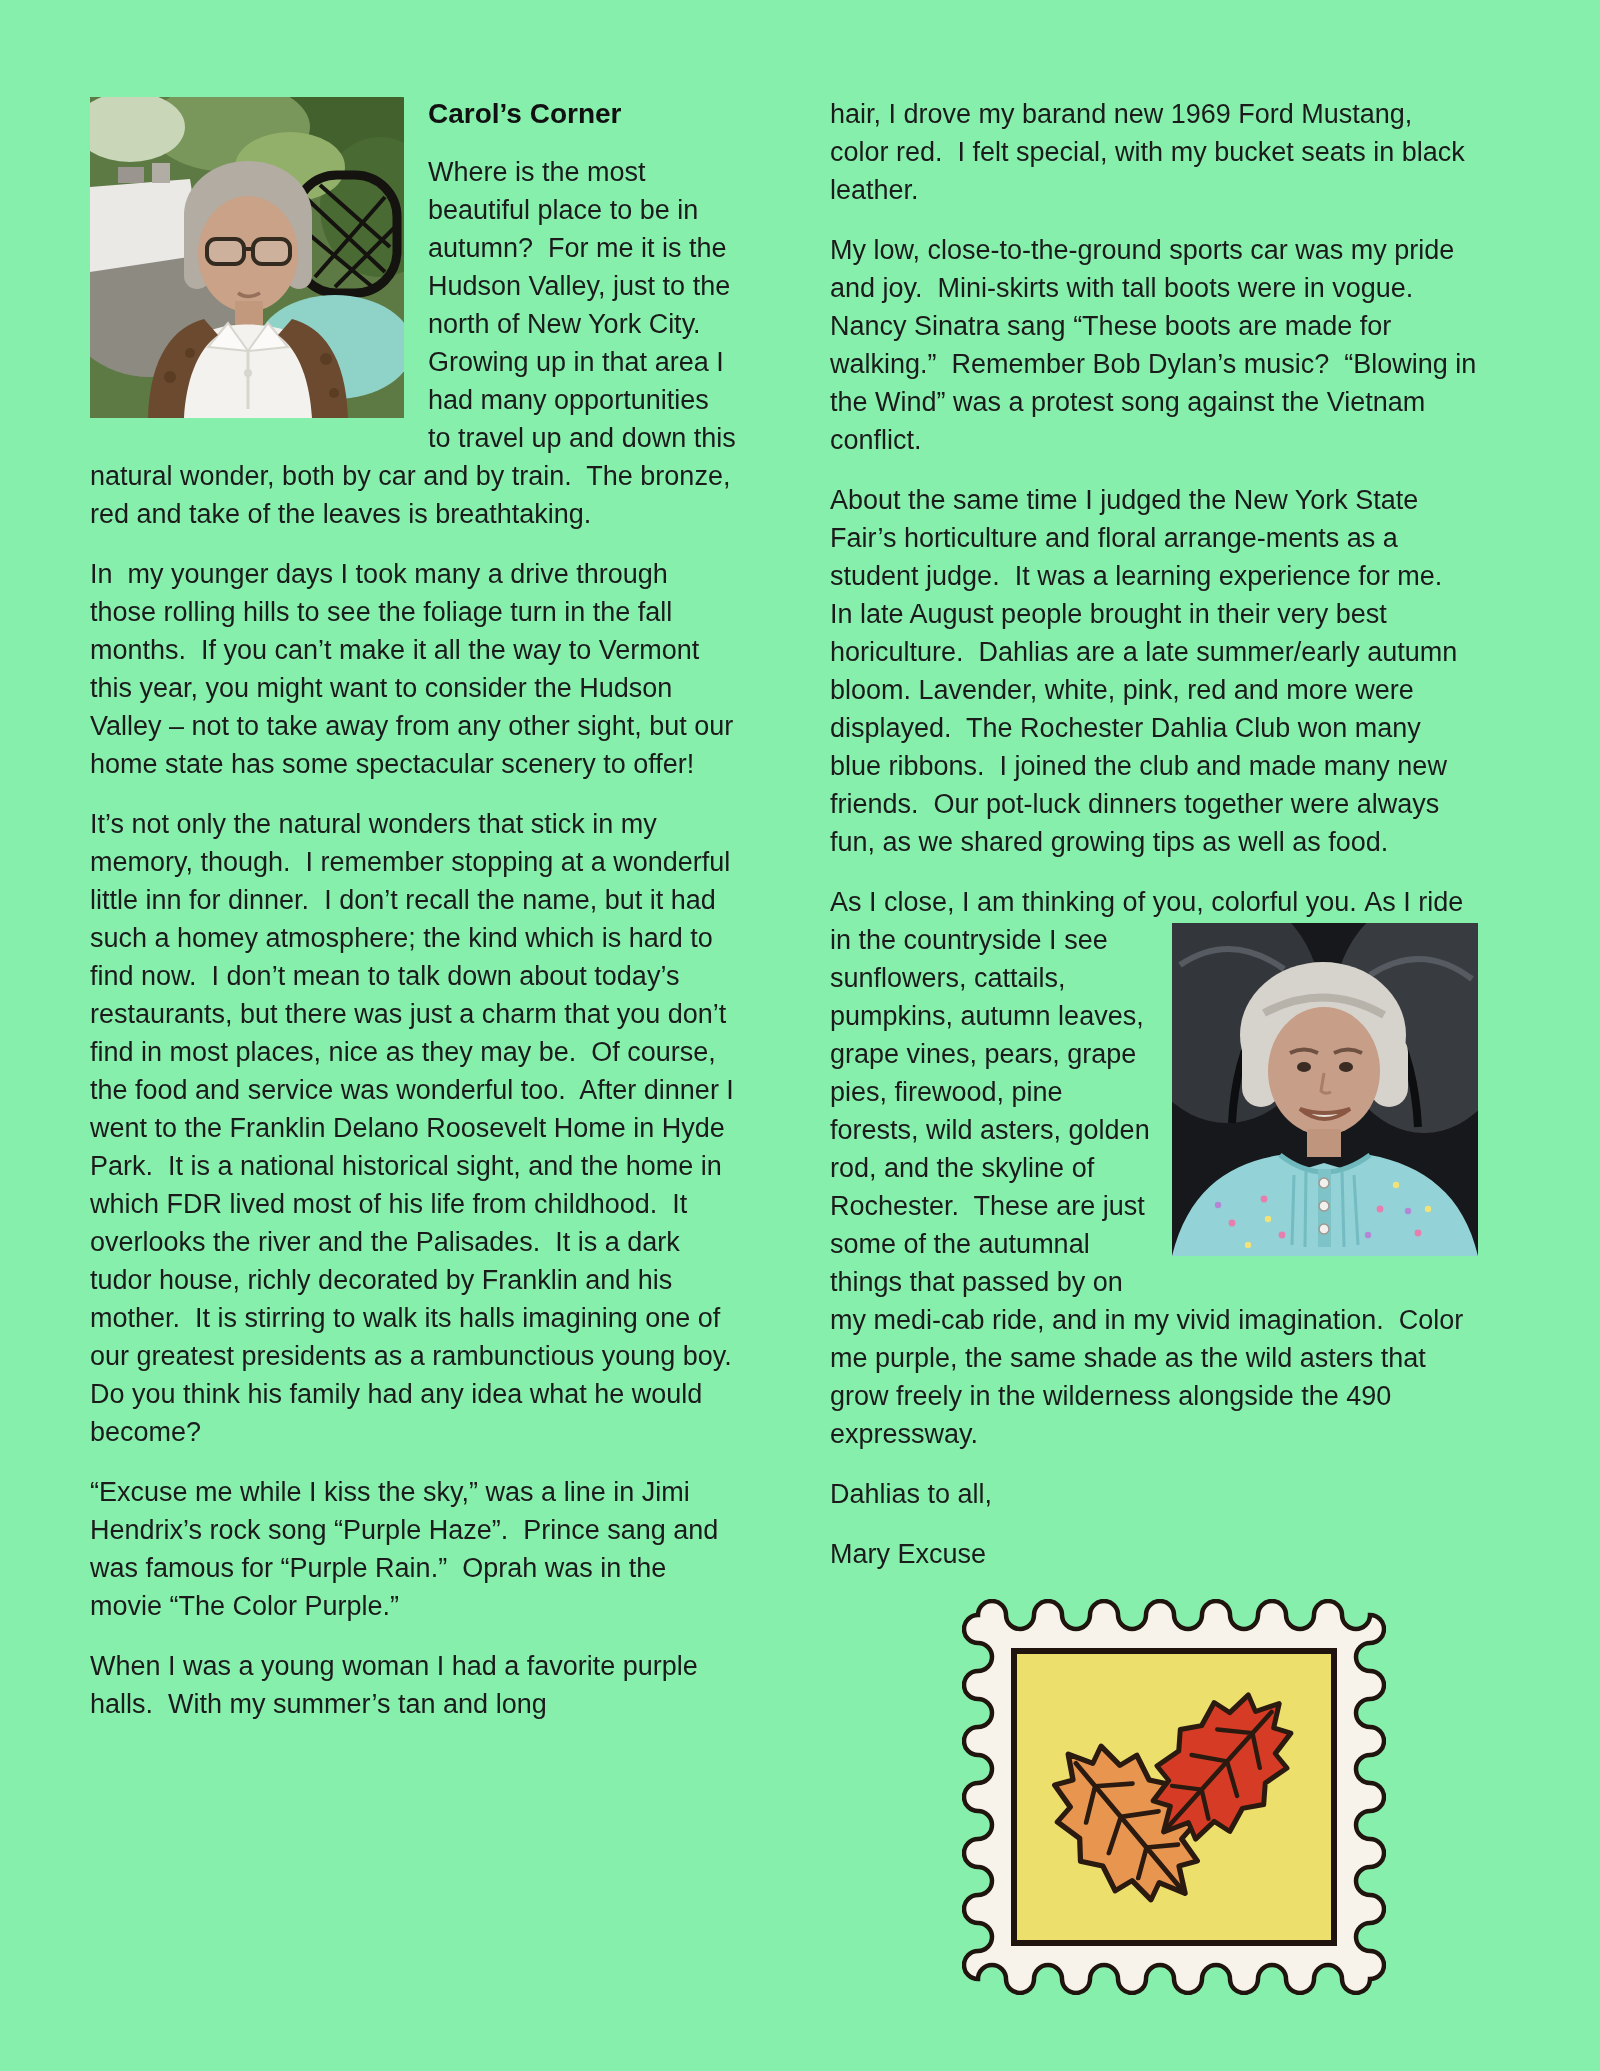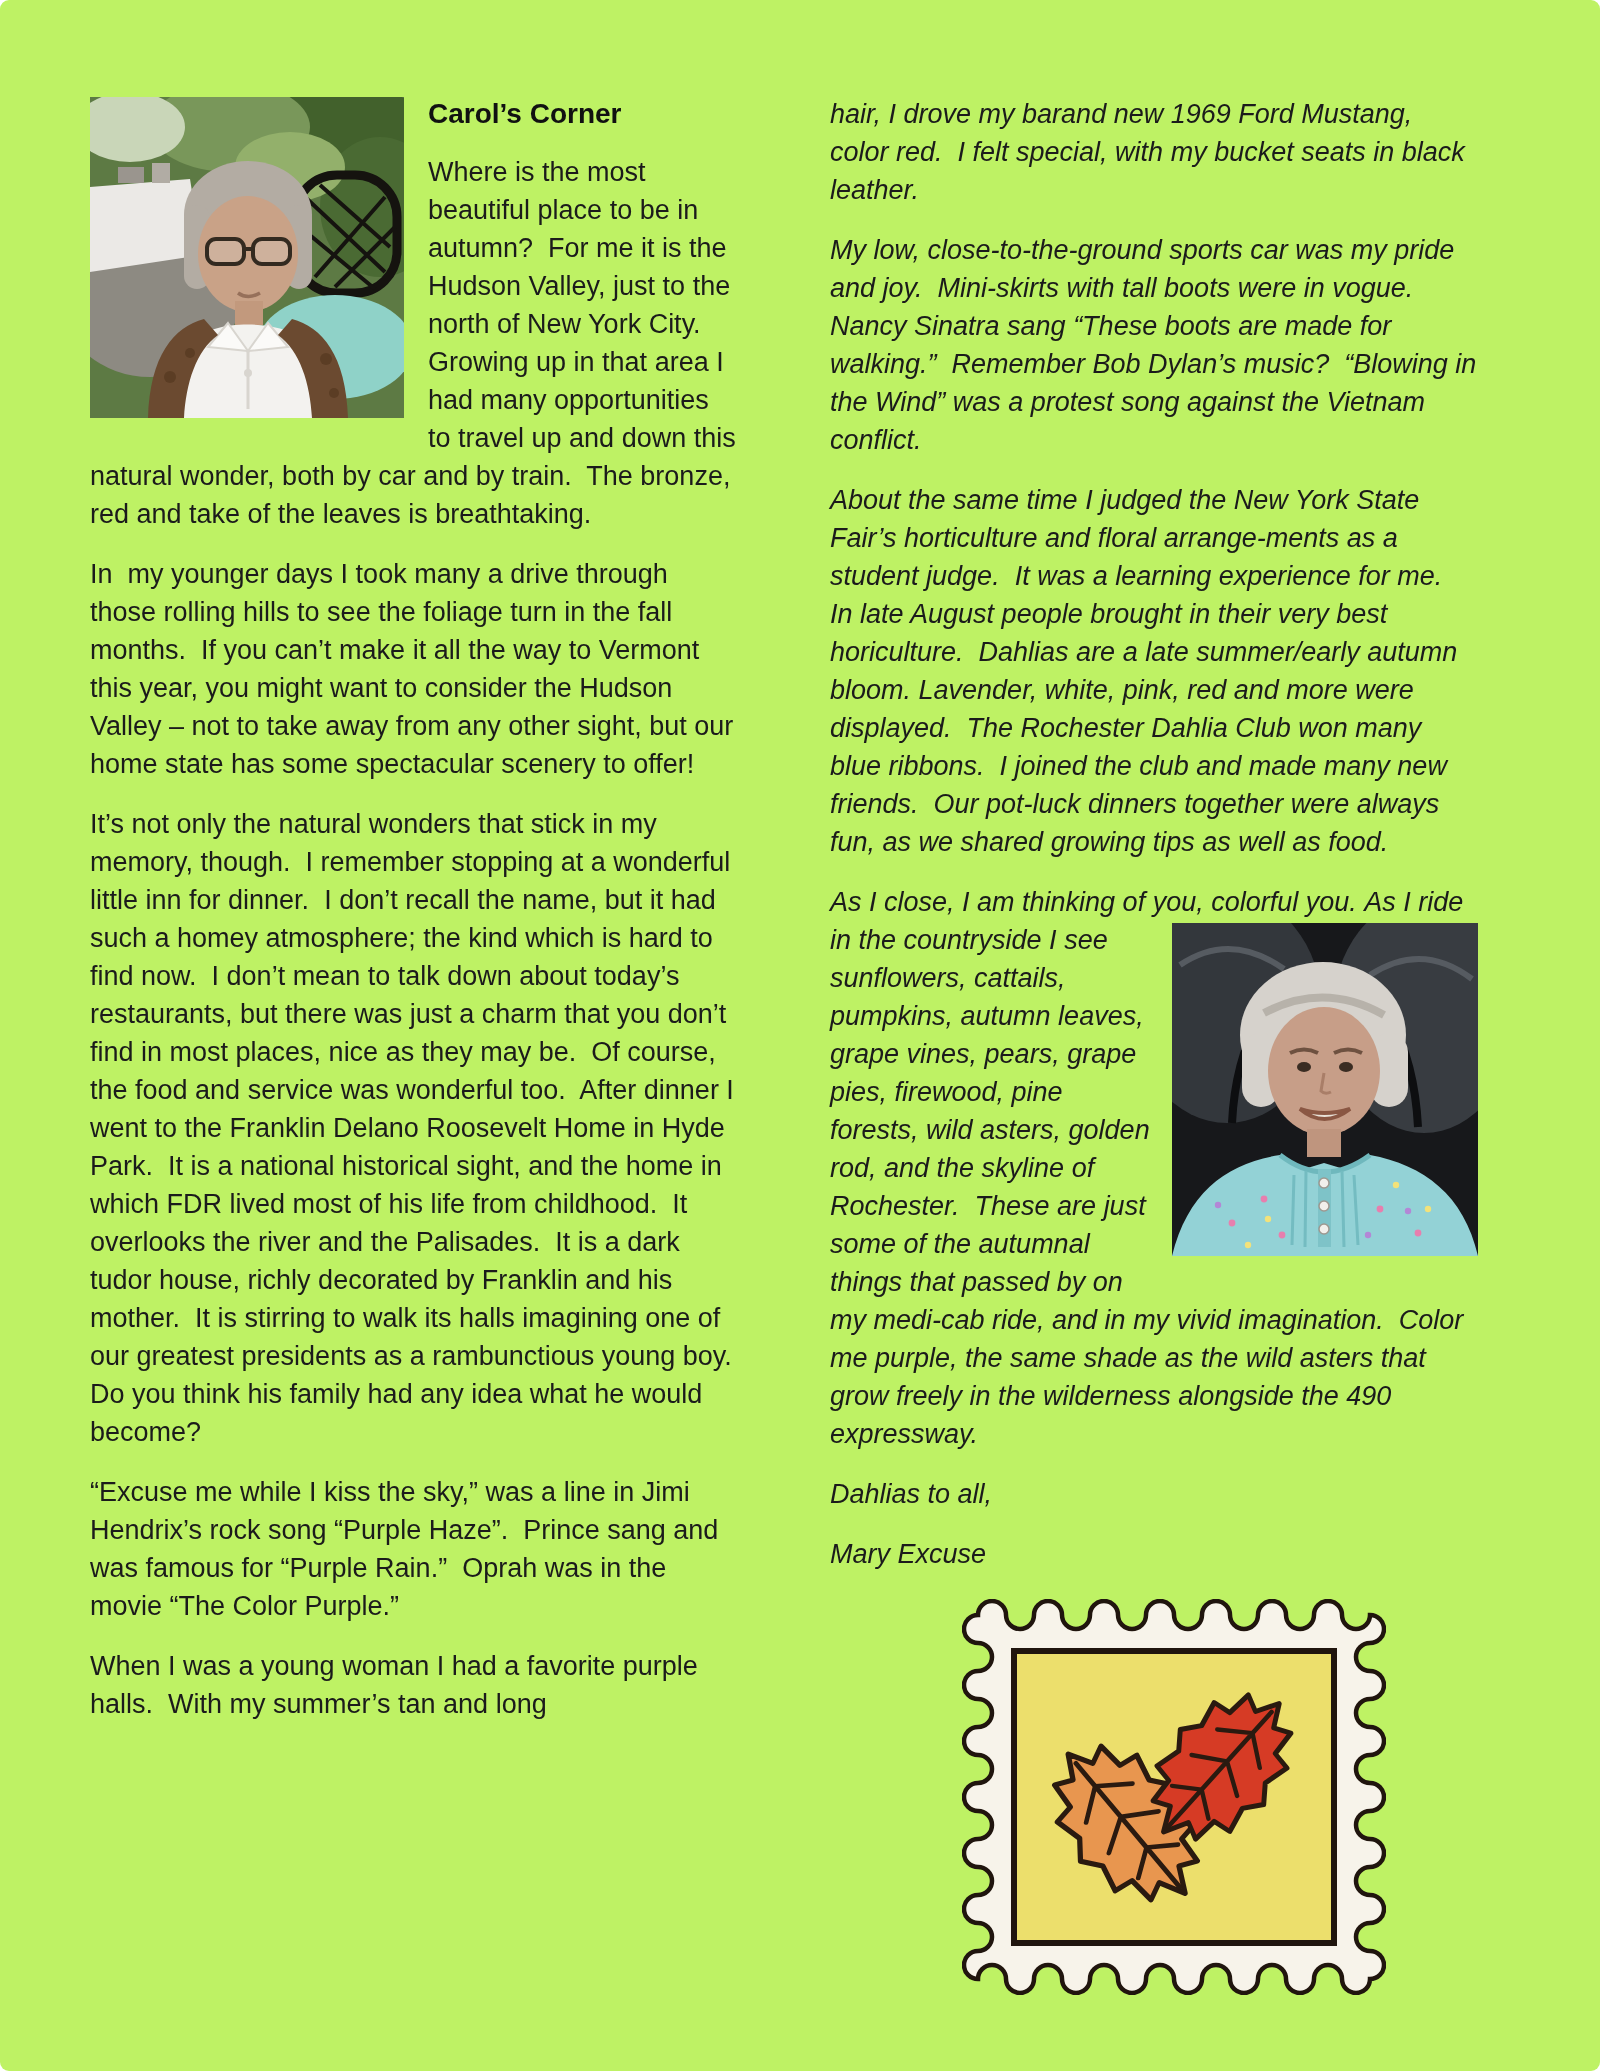--- a/index.html
+++ b/index.html
@@ -1,20 +1,20 @@
 <!DOCTYPE html>
 <html><head>
 <meta charset="utf-8">
 <style>
   html,body{margin:0;padding:0;background:#ffffff;}
-  .page{position:relative;width:1600px;height:2071px;background:#bef264;overflow:hidden;
-        font-family:"Liberation Sans","DejaVu Sans",sans-serif;border-radius:9px;}
+  .page{position:relative;width:1600px;height:2071px;background:#86efac;overflow:hidden;
+        font-family:"Liberation Sans","DejaVu Sans",sans-serif;}
   .col{position:absolute;top:95px;width:648px;font-size:27px;line-height:38px;color:#1b1b1b;}
   .col-left{left:90px;}
-  .col-right{left:830px;font-style:italic;}
+  .col-right{left:830px;}
   .col p{margin:0 0 22px 0;white-space:pre-wrap;}
   h2{font-size:28px;line-height:38px;font-weight:bold;margin:0 0 20px 0;color:#111;}
   .heading-mary{margin-top:14px;}
   .photo{display:block;overflow:hidden;}
   .photo svg{display:block;}
   .photo-carol{float:left;width:314px;height:321px;margin:2px 24px 10px 0;}
   .photo-mary{float:right;width:306px;height:333px;margin:2px 0 10px 16px;}
   .stamp-wrap{margin:26px 0 0 132px;width:424px;height:396px;}
   .sig{margin-bottom:22px;}
 </style>

